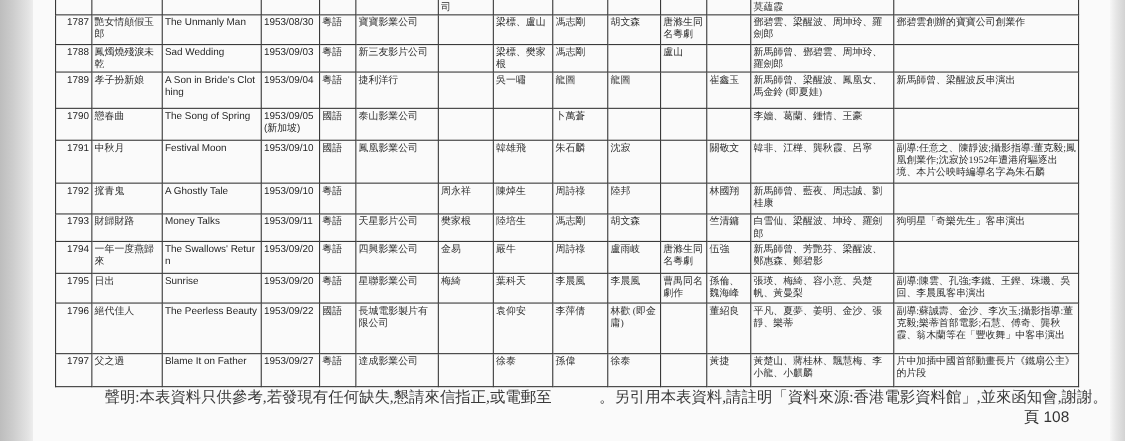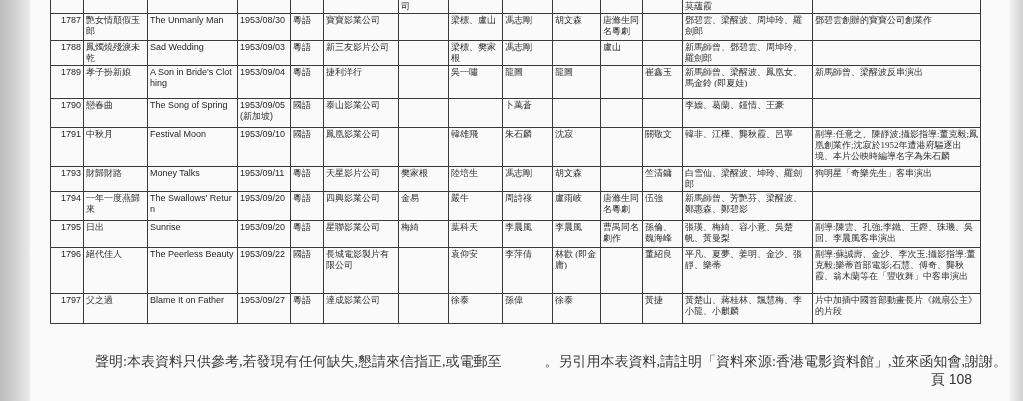--- a/index.html
+++ b/index.html
@@ -165,20 +165,36 @@
           <td class="c-co">鳳凰影業公司</td>
           <td class="c-7"></td>
           <td class="c-8">韓雄飛</td>
           <td class="c-9">朱石麟</td>
           <td class="c-10">沈寂</td>
           <td class="c-11"></td>
           <td class="c-12">關敬文</td>
           <td class="c-cast">韓非、江樺、龔秋霞、呂寧</td>
           <td class="c-notes">副導:任意之、陳靜波;攝影指導:董克毅;鳳凰創業作;沈寂於1952年遭港府驅逐出境、本片公映時編導名字為朱石麟</td>
         </tr>
+        <tr style="height: 28px;">
+          <td class="c-no">1792</td>
+          <td class="c-zh">搲青鬼</td>
+          <td class="c-en">A Ghostly Tale</td>
+          <td class="c-date">1953/09/10</td>
+          <td class="c-lang">粵語</td>
+          <td class="c-co"></td>
+          <td class="c-7">周永祥</td>
+          <td class="c-8">陳焯生</td>
+          <td class="c-9">周詩祿</td>
+          <td class="c-10">陸邦</td>
+          <td class="c-11"></td>
+          <td class="c-12">林國翔</td>
+          <td class="c-cast">新馬師曾、藍夜、周志誠、劉桂康</td>
+          <td class="c-notes"></td>
+        </tr>
         <tr style="height: 25px;">
           <td class="c-no">1793</td>
           <td class="c-zh">財歸財路</td>
           <td class="c-en">Money Talks</td>
           <td class="c-date">1953/09/11</td>
           <td class="c-lang">粵語</td>
           <td class="c-co">天星影片公司</td>
           <td class="c-7">樊家根</td>
           <td class="c-8">陸培生</td>
           <td class="c-9">馮志剛</td>

